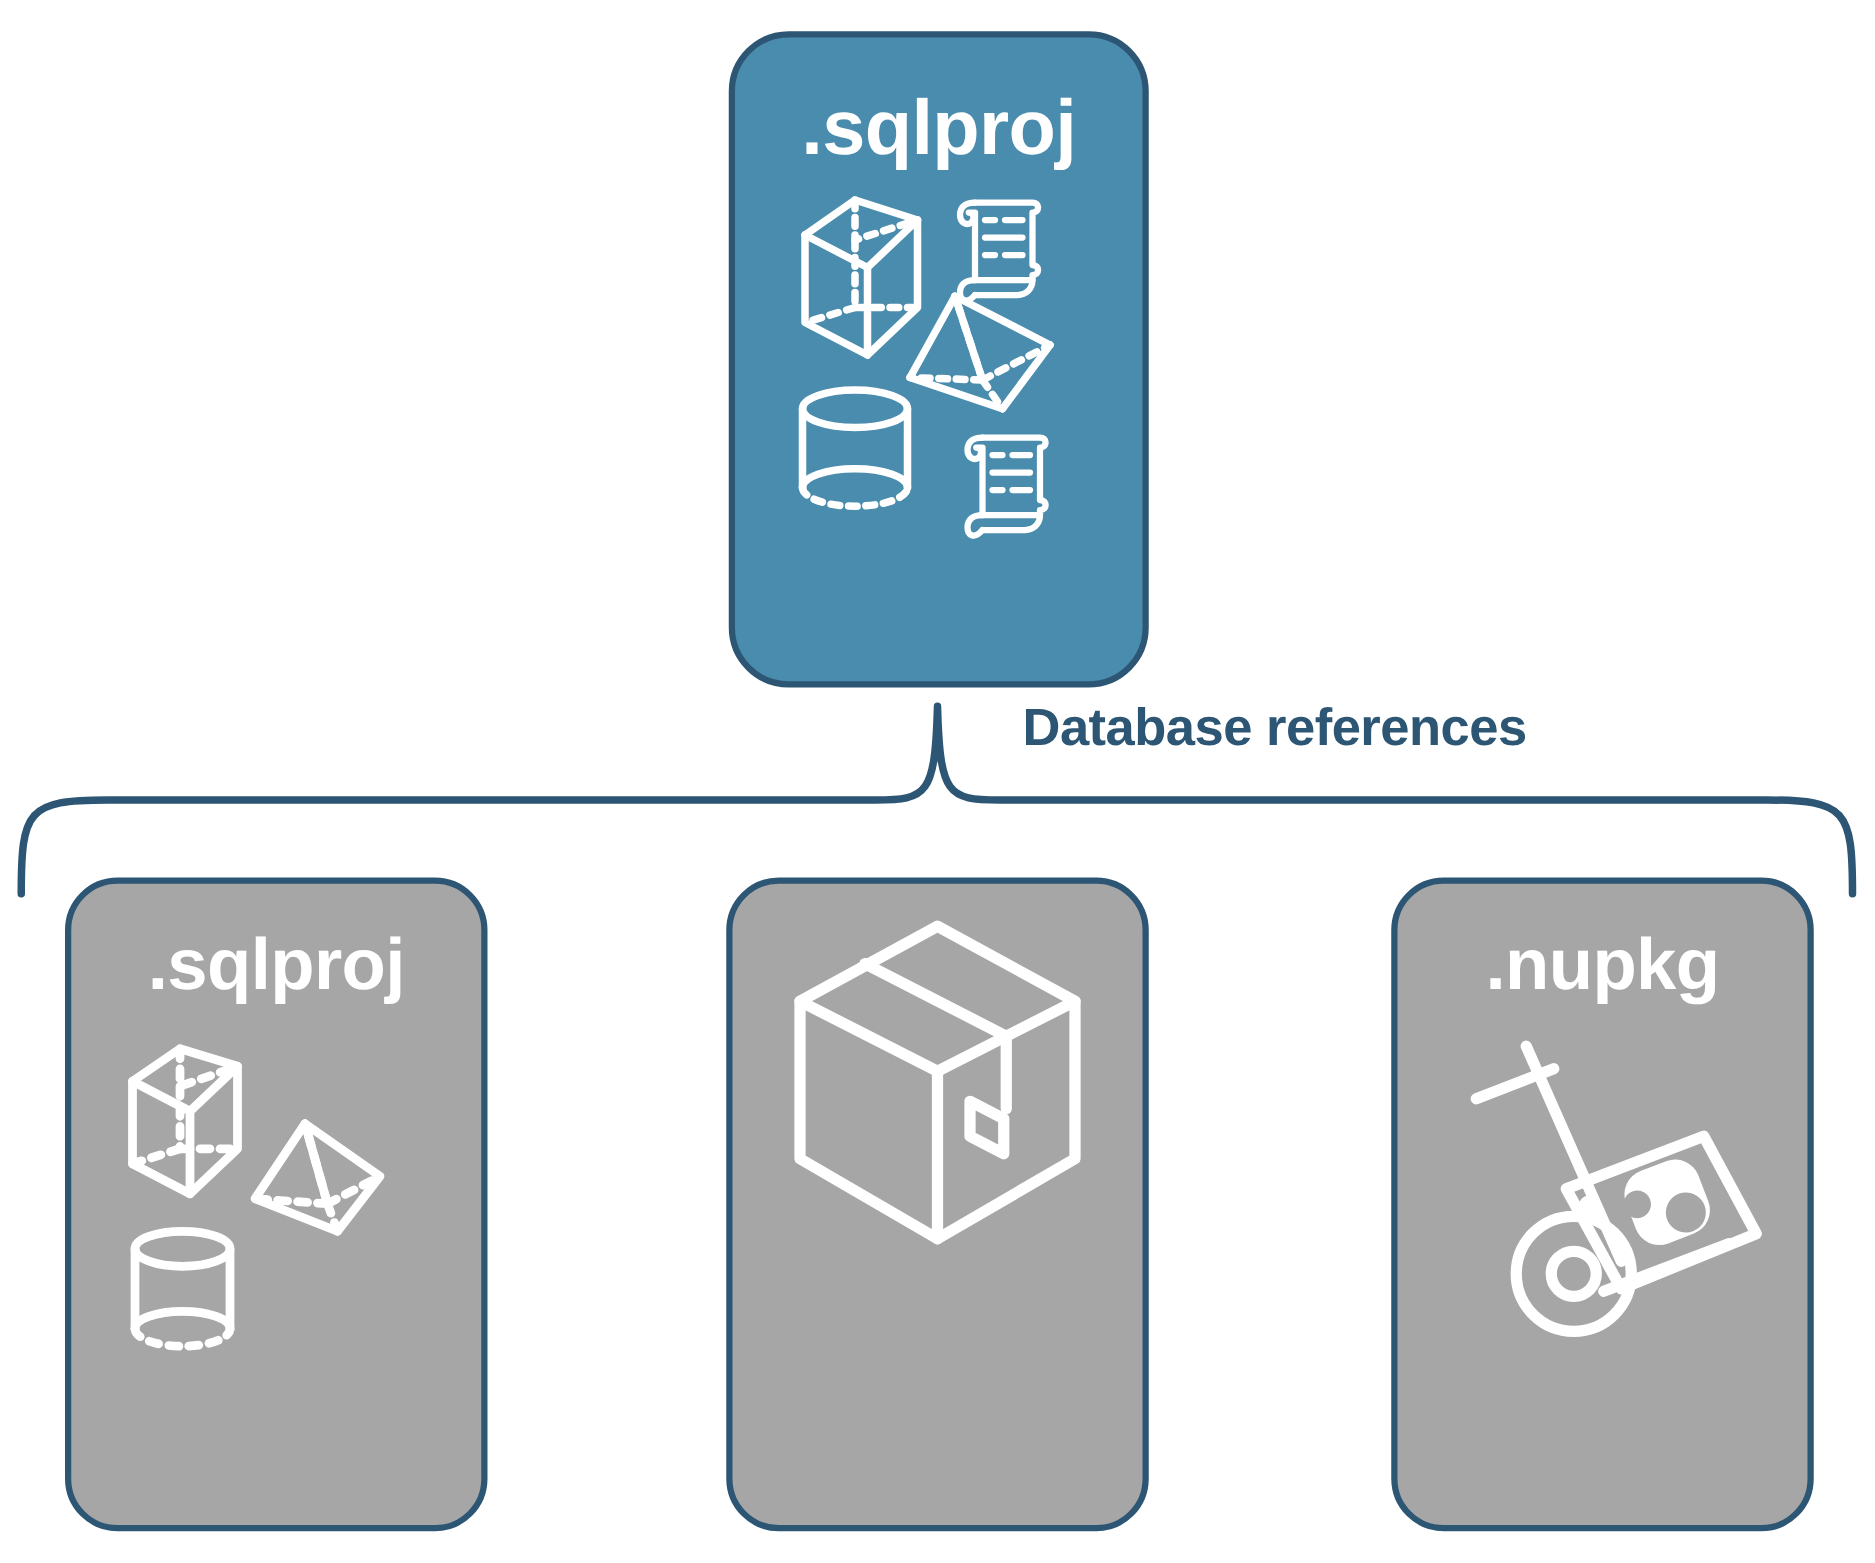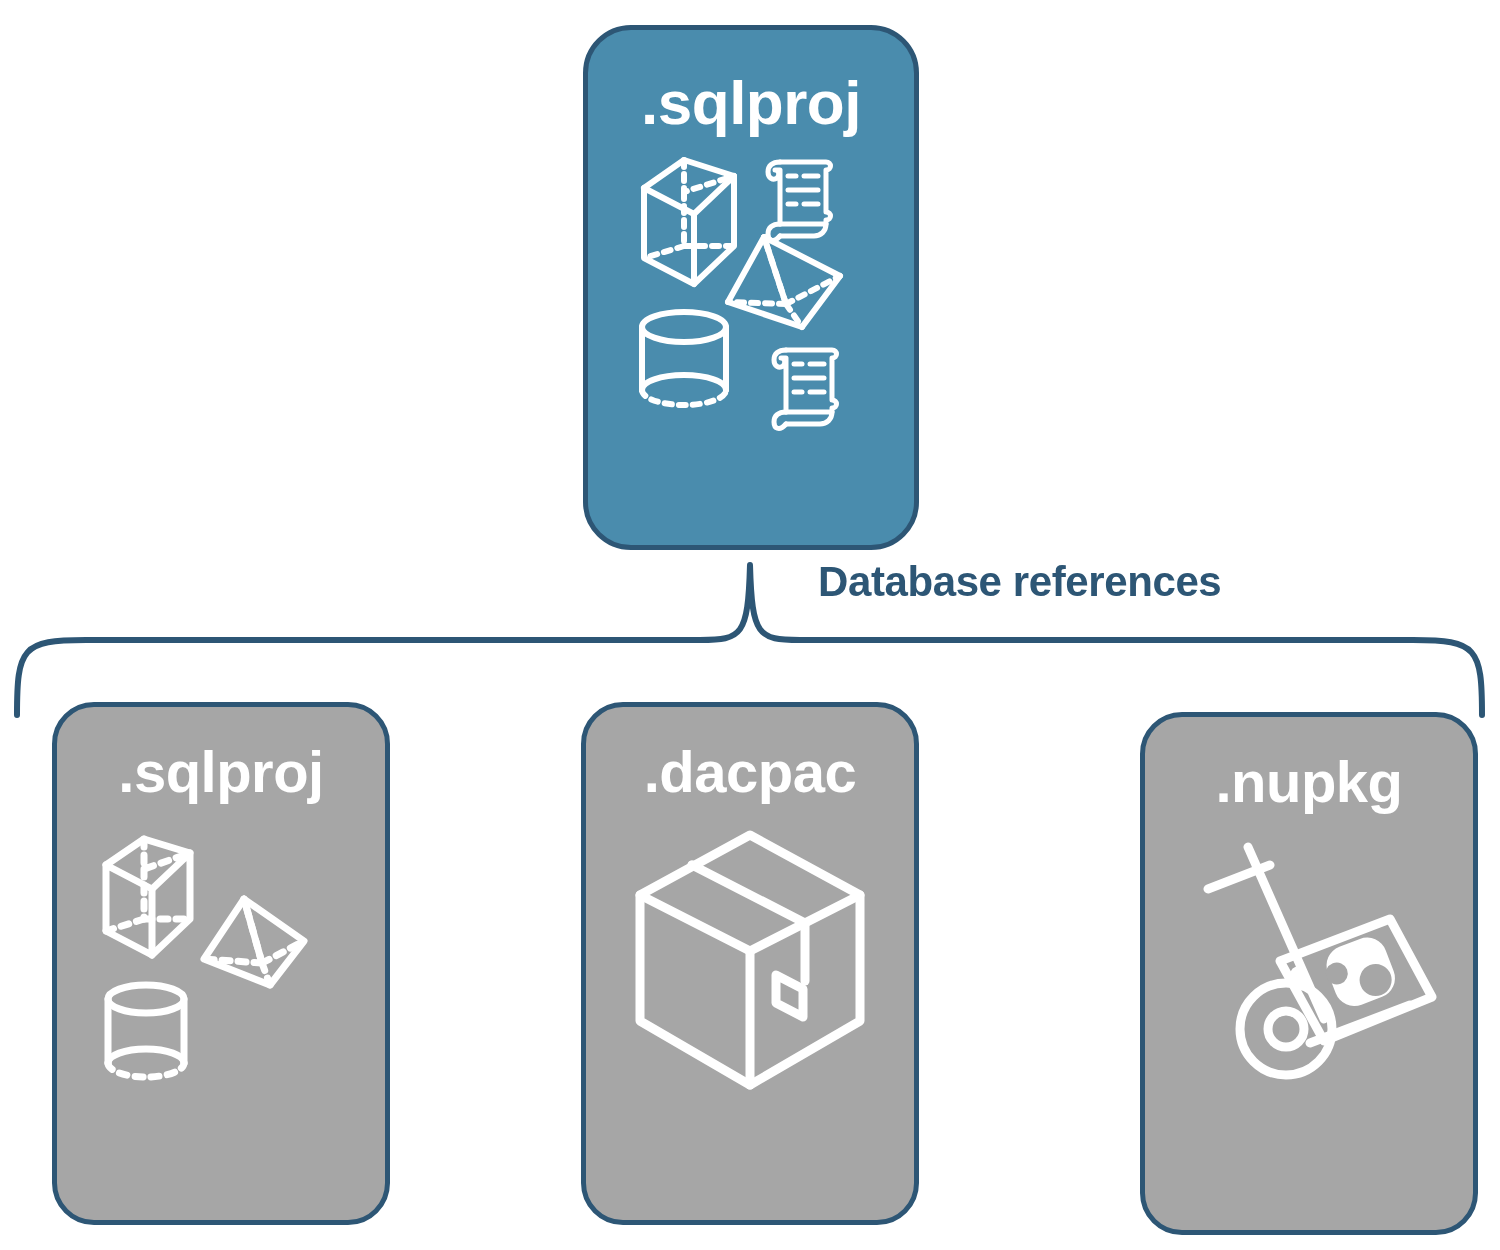--- a/index.html
+++ b/index.html
@@ -66,21 +66,21 @@
     top: 702px;
     width: 338px;
     height: 523px;
   }
   .card-gray .card-title {
     font-size: 58px;
     margin-top: 36px;
   }
   #card-sqlproj-ref { left: 52px; }
   #card-dacpac      { left: 581px; }
-  #card-nupkg       { left: 1140px; margin-top: 10px; }
+  #card-nupkg       { left: 1113px; }
 
   .card-gray .icon-area {
     position: relative;
     width: 270px;
     height: 300px;
     margin-top: 22px;
   }
 
   
   svg { display: block; overflow: visible; }
@@ -211,21 +211,20 @@
           <path d="M22,176 L22,240"></path>
           <path d="M98,176 L98,240"></path>
           <path d="M22,240 A38,14 0 0 0 98,240" stroke-dasharray="8 8"></path>
           <path d="M22,240 A38,14 0 0 1 98,240"></path>
         </g>
       </svg>
     </div>
   </div>
 
   <div class="card card-gray" id="card-dacpac">
-    <div class="card-title">.dacpac</div>
 
     <div class="icon-area">
       <svg width="270" height="300" viewBox="0 0 270 300" aria-hidden="true">
         <g fill="none" stroke="#ffffff" stroke-width="9" stroke-linecap="round" stroke-linejoin="round">
 
           <polygon points="135,12 245,72 245,198 135,262 25,198 25,72"></polygon>
 
           <polyline points="25,72 135,128 245,72"></polyline>
           <line x1="135" y1="128" x2="135" y2="262"></line>
           <polyline points="77,42 190,100"></polyline>

